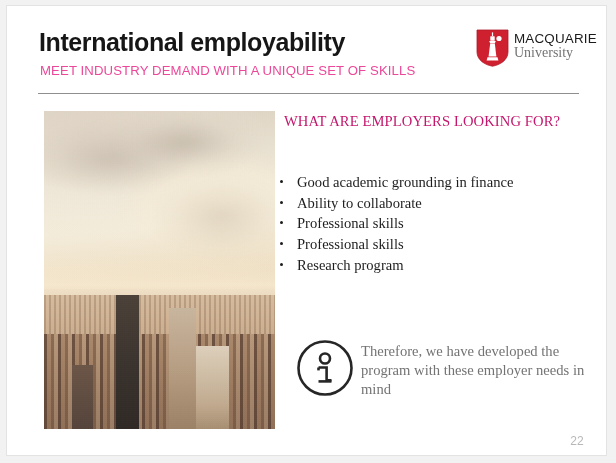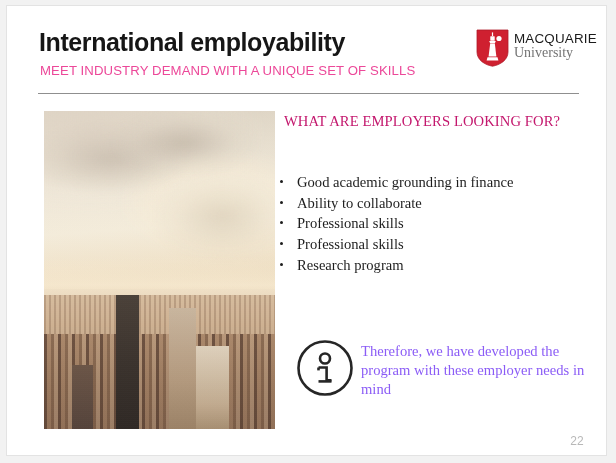--- a/index.html
+++ b/index.html
@@ -249,21 +249,21 @@
     width: 58px;
     height: 58px;
   }
   #info-text {
     position: absolute;
     left: 65px;
     top: 3px;
     width: 235px;
     font-family: "Liberation Serif", serif;
     font-size: 14.6px;
-    color: #8b5cf6;
+    color: #737373;
     line-height: 19px;
   }
 
   
   #page-number {
     position: absolute;
     left: 558px;
     top: 428px;
     width: 24px;
     text-align: center;

